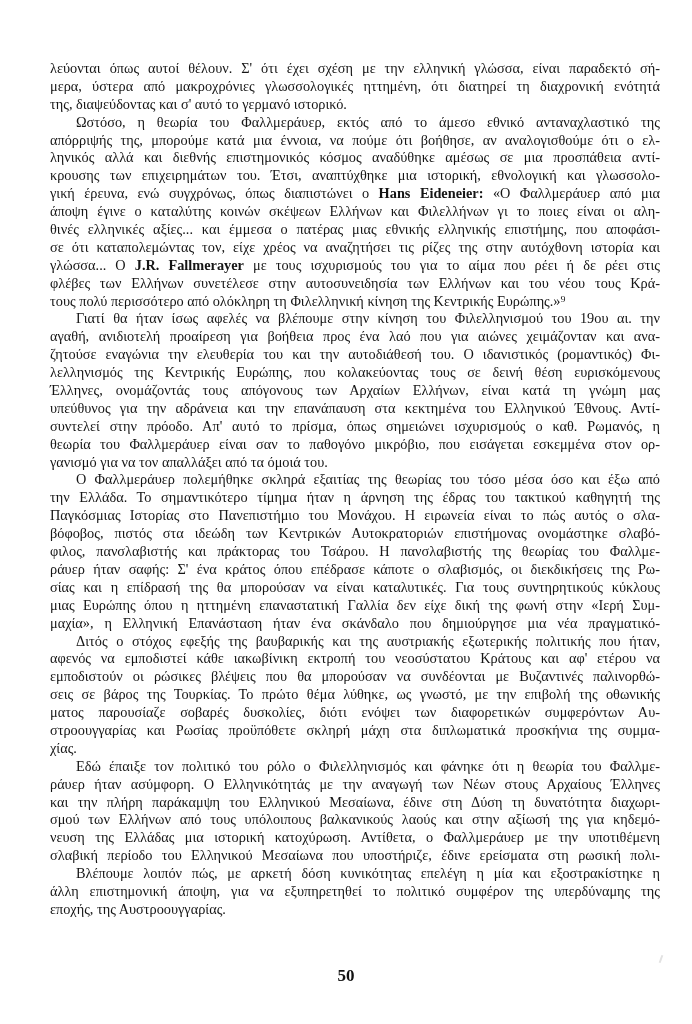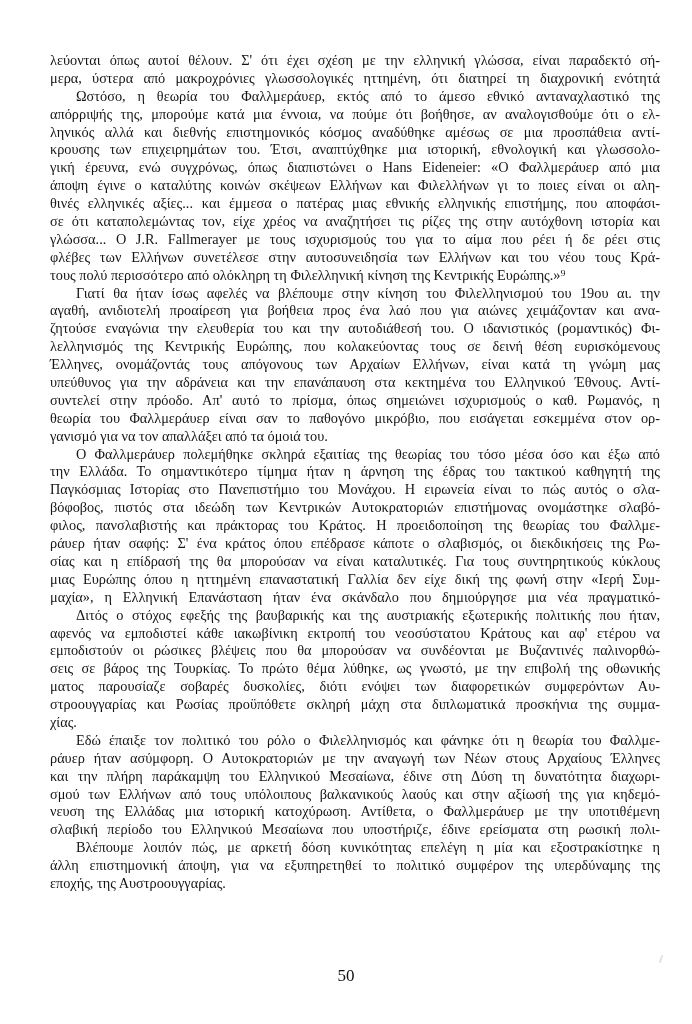--- a/index.html
+++ b/index.html
@@ -1,47 +1,48 @@
 <!DOCTYPE html>
 <html><head>
 <meta charset="utf-8">
 <style>
   html, body { margin:0; padding:0; background:#ffffff; }
   body { width:692px; height:1024px; position:relative; overflow:hidden; }
-  .page { position:absolute; left:50px; top:52px; width:610px; }
+  .page { position:absolute; left:50px; top:60px; width:610px; }
   .line {
     font-family: "Liberation Serif", "DejaVu Serif", serif;
     font-size: 14.3px;
     line-height: 17.9px;
     height: 17.9px;
     color: #151515;
     white-space: nowrap;
     text-align: justify;
     text-align-last: justify;
     overflow: visible;
   }
   .line.last { text-align-last: left; }
   .line.indent { padding-left: 26px; }
-  .bold { font-weight: normal; }
+  .bold { font-weight: bold; }
   .page-number {
     position:absolute; left:0; width:692px; top:966px;
     text-align:center;
     font-family: "Liberation Serif", "DejaVu Serif", serif;
-    font-weight:normal; font-size:17px; color:#111;
+    font-weight:bold; font-size:17px; color:#111;
   }
   .smudge { position:absolute; left:660px; top:955px; width:2px; height:8px; background:#e2e2e2; transform:rotate(20deg); }
 </style>
 </head>
 <body>
 
 <div class="page">
 
   <div>
     <div class="line">λεύονται όπως αυτοί θέλουν. Σ' ότι έχει σχέση με την ελληνική γλώσσα, είναι παραδεκτό σή-</div>
     <div class="line">μερα, ύστερα από μακροχρόνιες γλωσσολογικές ηττημένη, ότι διατηρεί τη διαχρονική ενότητά</div>
+    <div class="line last">της, διαψεύδοντας και σ' αυτό το γερμανό ιστορικό.</div>
   </div>
 
   <div>
     <div class="line indent">Ωστόσο, η θεωρία του Φαλλμεράυερ, εκτός από το άμεσο εθνικό ανταναχλαστικό της</div>
     <div class="line">απόρριψής της, μπορούμε κατά μια έννοια, να πούμε ότι βοήθησε, αν αναλογισθούμε ότι ο ελ-</div>
     <div class="line">ληνικός αλλά και διεθνής επιστημονικός κόσμος αναδύθηκε αμέσως σε μια προσπάθεια αντί-</div>
     <div class="line">κρουσης των επιχειρημάτων του. Έτσι, αναπτύχθηκε μια ιστορική, εθνολογική και γλωσσολο-</div>
     <div class="line">γική έρευνα, ενώ συγχρόνως, όπως διαπιστώνει ο <span class="bold">Hans Eideneier:</span> «Ο Φαλλμεράυερ από μια</div>
     <div class="line">άποψη έγινε ο καταλύτης κοινών σκέψεων Ελλήνων και Φιλελλήνων γι το ποιες είναι οι αλη-</div>
     <div class="line">θινές ελληνικές αξίες... και έμμεσα ο πατέρας μιας εθνικής ελληνικής επιστήμης, που αποφάσι-</div>
@@ -61,40 +62,40 @@
     <div class="line">συντελεί στην πρόοδο. Απ' αυτό το πρίσμα, όπως σημειώνει ισχυρισμούς ο καθ. Ρωμανός, η</div>
     <div class="line">θεωρία του Φαλλμεράυερ είναι σαν το παθογόνο μικρόβιο, που εισάγεται εσκεμμένα στον ορ-</div>
     <div class="line last">γανισμό για να τον απαλλάξει από τα όμοιά του.</div>
   </div>
 
   <div>
     <div class="line indent">Ο Φαλλμεράυερ πολεμήθηκε σκληρά εξαιτίας της θεωρίας του τόσο μέσα όσο και έξω από</div>
     <div class="line">την Ελλάδα. Το σημαντικότερο τίμημα ήταν η άρνηση της έδρας του τακτικού καθηγητή της</div>
     <div class="line">Παγκόσμιας Ιστορίας στο Πανεπιστήμιο του Μονάχου. Η ειρωνεία είναι το πώς αυτός ο σλα-</div>
     <div class="line">βόφοβος, πιστός στα ιδεώδη των Κεντρικών Αυτοκρατοριών επιστήμονας ονομάστηκε σλαβό-</div>
-    <div class="line">φιλος, πανσλαβιστής και πράκτορας του Κράτος. Η προειδοποίηση της θεωρίας του Φαλλμε-</div>
+    <div class="line">φιλος, πανσλαβιστής και πράκτορας του Τσάρου. Η πανσλαβιστής της θεωρίας του Φαλλμε-</div>
     <div class="line">ράυερ ήταν σαφής: Σ' ένα κράτος όπου επέδρασε κάποτε ο σλαβισμός, οι διεκδικήσεις της Ρω-</div>
     <div class="line">σίας και η επίδρασή της θα μπορούσαν να είναι καταλυτικές. Για τους συντηρητικούς κύκλους</div>
     <div class="line">μιας Ευρώπης όπου η ηττημένη επαναστατική Γαλλία δεν είχε δική της φωνή στην «Ιερή Συμ-</div>
     <div class="line">μαχία», η Ελληνική Επανάσταση ήταν ένα σκάνδαλο που δημιούργησε μια νέα πραγματικό-</div>
   </div>
 
   <div>
     <div class="line indent">Διτός ο στόχος εφεξής της βαυβαρικής και της αυστριακής εξωτερικής πολιτικής που ήταν,</div>
     <div class="line">αφενός να εμποδιστεί κάθε ιακωβίνικη εκτροπή του νεοσύστατου Κράτους και αφ' ετέρου να</div>
     <div class="line">εμποδιστούν οι ρώσικες βλέψεις που θα μπορούσαν να συνδέονται με Βυζαντινές παλινορθώ-</div>
     <div class="line">σεις σε βάρος της Τουρκίας. Το πρώτο θέμα λύθηκε, ως γνωστό, με την επιβολή της οθωνικής</div>
     <div class="line">ματος παρουσίαζε σοβαρές δυσκολίες, διότι ενόψει των διαφορετικών συμφερόντων Αυ-</div>
     <div class="line">στροουγγαρίας και Ρωσίας προϋπόθετε σκληρή μάχη στα διπλωματικά προσκήνια της συμμα-</div>
     <div class="line last">χίας.</div>
   </div>
 
   <div>
     <div class="line indent">Εδώ έπαιξε τον πολιτικό του ρόλο ο Φιλελληνισμός και φάνηκε ότι η θεωρία του Φαλλμε-</div>
-    <div class="line">ράυερ ήταν ασύμφορη. Ο Αυτοκρατοριών με την αναγωγή των Νέων στους Αρχαίους Έλληνες</div>
+    <div class="line">ράυερ ήταν ασύμφορη. Ο Ελληνικότητάς με την αναγωγή των Νέων στους Αρχαίους Έλληνες</div>
     <div class="line">και την πλήρη παράκαμψη του Ελληνικού Μεσαίωνα, έδινε στη Δύση τη δυνατότητα διαχωρι-</div>
     <div class="line">σμού των Ελλήνων από τους υπόλοιπους βαλκανικούς λαούς και στην αξίωσή της για κηδεμό-</div>
     <div class="line">νευση της Ελλάδας μια ιστορική κατοχύρωση. Αντίθετα, ο Φαλλμεράυερ με την υποτιθέμενη</div>
     <div class="line">σλαβική περίοδο του Ελληνικού Μεσαίωνα που υποστήριζε, έδινε ερείσματα στη ρωσική πολι-</div>
   </div>
 
   <div>
     <div class="line indent">Βλέπουμε λοιπόν πώς, με αρκετή δόση κυνικότητας επελέγη η μία και εξοστρακίστηκε η</div>
     <div class="line">άλλη επιστημονική άποψη, για να εξυπηρετηθεί το πολιτικό συμφέρον της υπερδύναμης της</div>
     <div class="line last">εποχής, της Αυστροουγγαρίας.</div>

